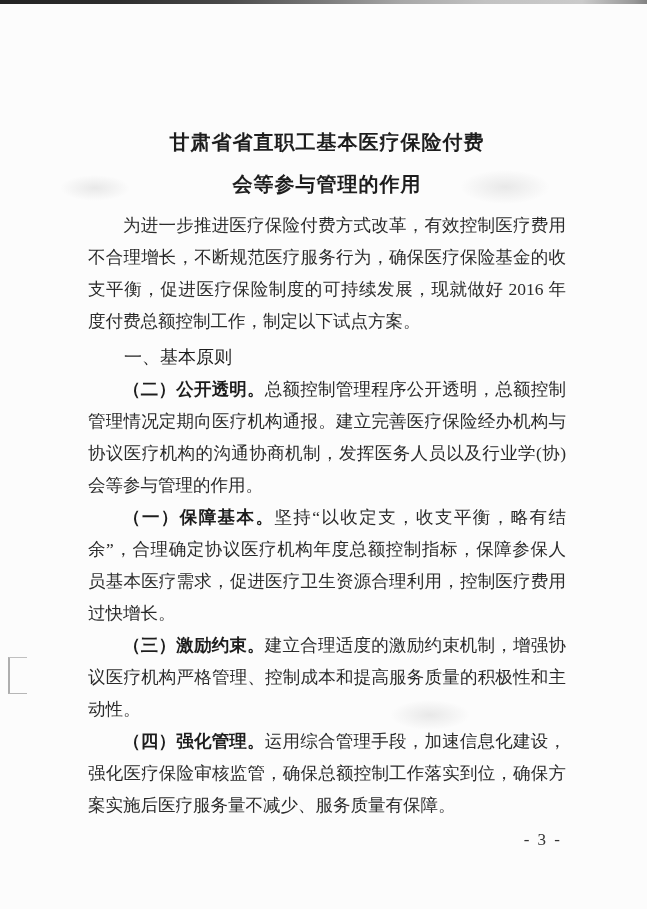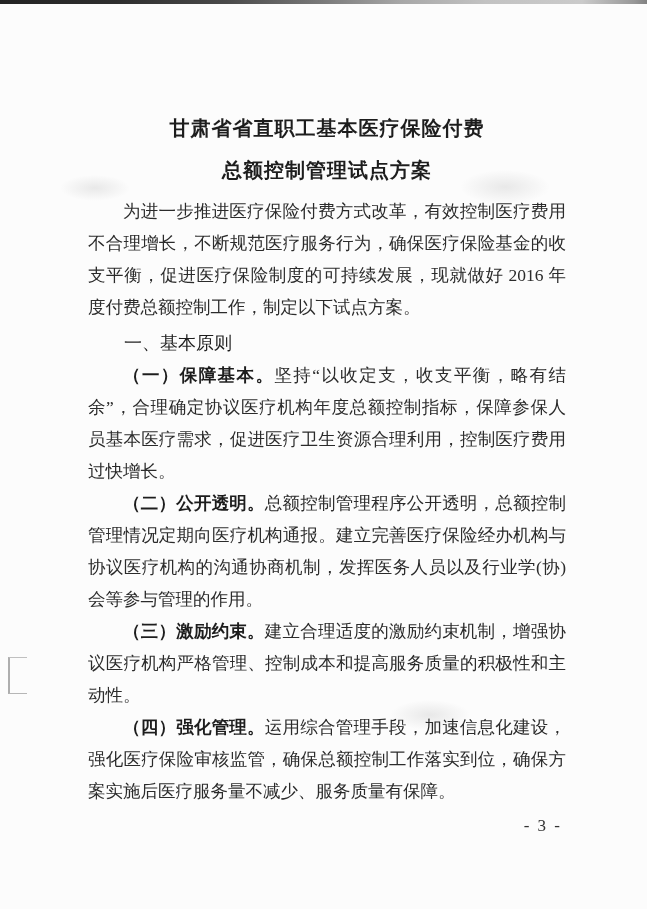--- a/index.html
+++ b/index.html
@@ -27,21 +27,21 @@
   }
   
   .noise {
     position:absolute; border-radius:50%;
     background:radial-gradient(closest-side, rgba(130,130,130,.16), rgba(130,130,130,0));
   }
   .n1 { left:460px; top:170px; width:90px; height:34px; }
   .n2 { left:60px;  top:175px; width:70px; height:26px; }
   .n3 { left:390px; top:700px; width:80px; height:30px; }
 
-  .content { position:absolute; left:88px; top:107px; width:478px; }
+  .content { position:absolute; left:88px; top:121px; width:478px; }
 
   .title-line {
     font-family:"Liberation Sans","DejaVu Sans",sans-serif;
     font-weight:700; font-size:20px; line-height:42px;
     text-align:center; letter-spacing:1px; color:#1d1d1d;
   }
   .body {
     font-size:17.5px; line-height:32px; color:#2b2b2b;
     text-align:justify; text-indent:2em; margin:0;
   }
@@ -66,30 +66,30 @@
 <div class="page">
   <div class="scan-band"></div>
   <div class="bracket-artifact"></div>
   <div class="noise n1"></div>
   <div class="noise n2"></div>
   <div class="noise n3"></div>
 
   <div class="content">
     <div>
       <div class="title-line">甘肃省省直职工基本医疗保险付费</div>
-      <div class="title-line">总额控制管理试点方案</div>
+      <div class="title-line">会等参与管理的作用</div>
     </div>
 
     <p class="body intro">为进一步推进医疗保险付费方式改革，有效控制医疗费用不合理增长，不断规范医疗服务行为，确保医疗保险基金的收支平衡，促进医疗保险制度的可持续发展，现就做好 2016 年度付费总额控制工作，制定以下试点方案。</p>
 
     <p class="heading">一、基本原则</p>
 
+    <p class="body"><span class="lead">（二）公开透明。</span><span>总额控制管理程序公开透明，总额控制管理情况定期向医疗机构通报。建立完善医疗保险经办机构与协议医疗机构的沟通协商机制，发挥医务人员以及行业学(协)会等参与管理的作用。</span></p>
+
     <p class="body"><span class="lead">（一）保障基本。</span><span>坚持“以收定支，收支平衡，略有结余”，合理确定协议医疗机构年度总额控制指标，保障参保人员基本医疗需求，促进医疗卫生资源合理利用，控制医疗费用过快增长。</span></p>
-
-    <p class="body"><span class="lead">（二）公开透明。</span><span>总额控制管理程序公开透明，总额控制管理情况定期向医疗机构通报。建立完善医疗保险经办机构与协议医疗机构的沟通协商机制，发挥医务人员以及行业学(协)会等参与管理的作用。</span></p>
 
     <p class="body"><span class="lead">（三）激励约束。</span><span>建立合理适度的激励约束机制，增强协议医疗机构严格管理、控制成本和提高服务质量的积极性和主动性。</span></p>
 
     <p class="body"><span class="lead">（四）强化管理。</span><span>运用综合管理手段，加速信息化建设，强化医疗保险审核监管，确保总额控制工作落实到位，确保方案实施后医疗服务量不减少、服务质量有保障。</span></p>
 
     <div class="page-number">- 3 -</div>
   </div>
 </div>
 
 </body></html>

